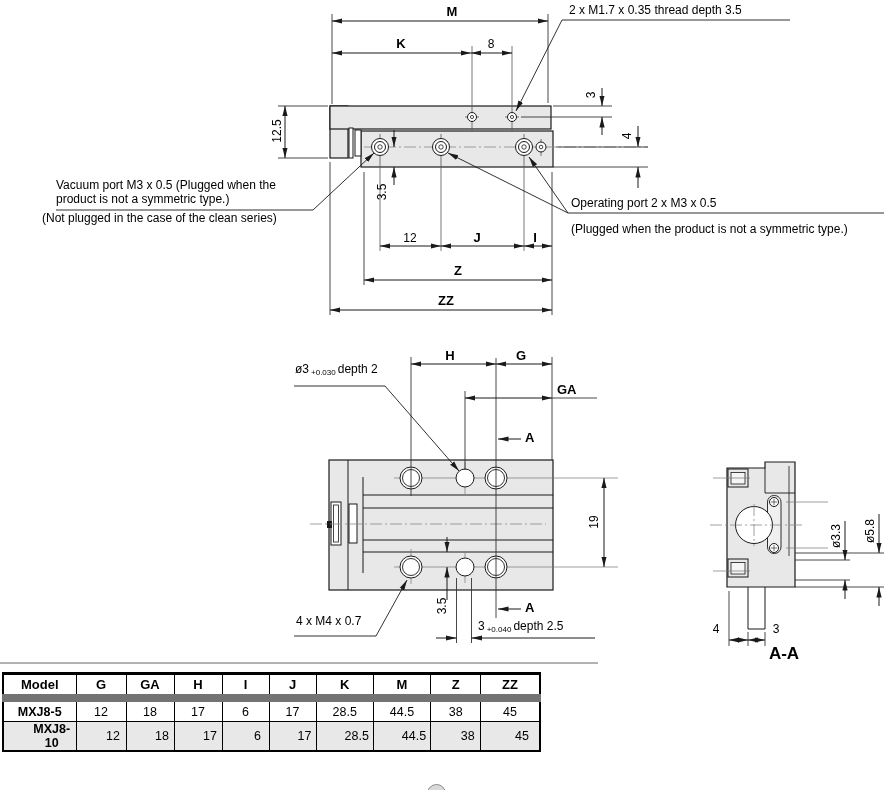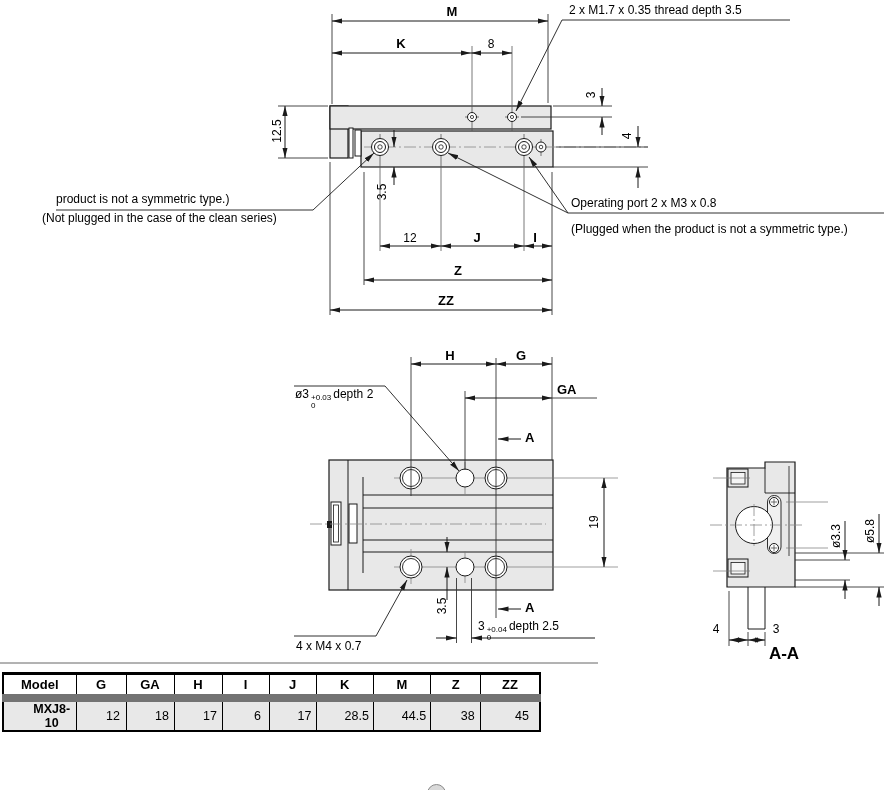--- a/index.html
+++ b/index.html
@@ -6,21 +6,21 @@
   #page{position:relative;width:887px;height:790px;background:#fff;overflow:hidden;
         font-family:"Liberation Sans",sans-serif;}
   svg{position:absolute;left:0;top:0;}
   .lbl{position:absolute;color:#000;white-space:nowrap;line-height:1.15;}
   .note{font-size:12px;}
   .dimletter{font-size:13px;font-weight:bold;}
   .dimnum{font-size:12px;}
   .ctr{transform:translateX(-50%);}
   .rot{transform:translate(-50%,-50%) rotate(-90deg);}
   .big{font-size:17px;font-weight:bold;}
-  .tolstack{display:inline-flex;flex-direction:column;vertical-align:-2px;
+  .tolstack{display:inline-flex;flex-direction:row;vertical-align:-2px;
             font-size:8px;line-height:1.05;margin:0 2px;}
   
   #tablewrap{position:absolute;left:2px;top:672px;}
   table.spec{border-collapse:collapse;border:2px solid #000;border-top:3px solid #000;}
   table.spec th,table.spec td{border:1px solid #000;height:19px;padding:0 4px;
       text-align:center;font-size:12.5px;}
   table.spec th{font-weight:bold;font-size:13px;border-bottom:8px solid #737373;}
   td.model{font-weight:bold;text-align:left;font-size:13px;}
   tr.alt td{background:#e8e8e8;padding-left:28px;}
   #pgcircle{position:absolute;left:427px;top:784px;width:17px;height:17px;
@@ -236,44 +236,45 @@
 </svg>
 
 <div class="lbl dimletter ctr" style="left:452px;top:5px">M</div>
 <div class="lbl dimletter ctr" style="left:401px;top:37px">K</div>
 <div class="lbl dimnum ctr" style="left:491px;top:38px">8</div>
 <div class="lbl note" style="left:569px;top:4px">2 x M1.7 x 0.35 thread depth 3.5</div>
 <div class="lbl dimnum rot" style="left:592px;top:95px">3</div>
 <div class="lbl dimnum rot" style="left:628px;top:136px">4</div>
 <div class="lbl dimnum rot" style="left:278px;top:131px">12.5</div>
 <div class="lbl dimnum rot" style="left:383px;top:192px">3.5</div>
+<div class="lbl note" style="left:56px;top:179px">Vacuum port M3 x 0.5 (Plugged when the</div>
 <div class="lbl note" style="left:56px;top:193px">product is not a symmetric type.)</div>
 <div class="lbl note" style="left:42px;top:212px">(Not plugged in the case of the clean series)</div>
-<div class="lbl note" style="left:571px;top:197px">Operating port 2 x M3 x 0.8</div>
+<div class="lbl note" style="left:571px;top:197px">Operating port 2 x M3 x 0.5</div>
 <div class="lbl note" style="left:571px;top:223px">(Plugged when the product is not a symmetric type.)</div>
 <div class="lbl dimnum ctr" style="left:410px;top:232px">12</div>
 <div class="lbl dimletter ctr" style="left:477px;top:231px">J</div>
 <div class="lbl dimletter ctr" style="left:535px;top:231px">I</div>
 <div class="lbl dimletter ctr" style="left:458px;top:264px">Z</div>
 <div class="lbl dimletter ctr" style="left:446px;top:294px">ZZ</div>
 
 <div class="lbl dimletter ctr" style="left:450px;top:349px">H</div>
 <div class="lbl dimletter ctr" style="left:521px;top:349px">G</div>
 <div class="lbl dimletter" style="left:557px;top:383px">GA</div>
 <div class="lbl dimletter" style="left:525px;top:431px">A</div>
 <div class="lbl dimletter" style="left:525px;top:601px">A</div>
 <div class="lbl dimnum rot" style="left:595px;top:522px">19</div>
 <div class="lbl dimnum rot" style="left:443px;top:606px">3.5</div>
-<div class="lbl note" style="left:295px;top:388px">
+<div class="lbl note" style="left:295px;top:363px">
   <span>ø3</span><span class="tolstack">
         <span>+0.03</span>
         <span>0</span>
       </span><span>depth 2</span>
 </div>
-<div class="lbl note" style="left:296px;top:640px">4 x M4 x 0.7</div>
+<div class="lbl note" style="left:296px;top:615px">4 x M4 x 0.7</div>
 <div class="lbl note" style="left:478px;top:620px">
   <span>3</span><span class="tolstack">
         <span>+0.04</span>
         <span>0</span>
       </span><span>depth 2.5</span>
 </div>
 
 <div class="lbl dimnum rot" style="left:837px;top:536px">ø3.3</div>
 <div class="lbl dimnum rot" style="left:871px;top:531px">ø5.8</div>
 <div class="lbl dimnum ctr" style="left:716px;top:623px">4</div>
@@ -300,20 +301,32 @@
     <th>G</th>
     <th>GA</th>
     <th>H</th>
     <th>I</th>
     <th>J</th>
     <th>K</th>
     <th>M</th>
     <th>Z</th>
     <th>ZZ</th>
   </tr>
+  <tr>
+    <td class="model">MXJ8-5</td>
+    <td>12</td>
+    <td>18</td>
+    <td>17</td>
+    <td>6</td>
+    <td>17</td>
+    <td>28.5</td>
+    <td>44.5</td>
+    <td>38</td>
+    <td>45</td>
+  </tr>
   <tr class="alt">
     <td class="model">MXJ8-10</td>
     <td>12</td>
     <td>18</td>
     <td>17</td>
     <td>6</td>
     <td>17</td>
     <td>28.5</td>
     <td>44.5</td>
     <td>38</td>

